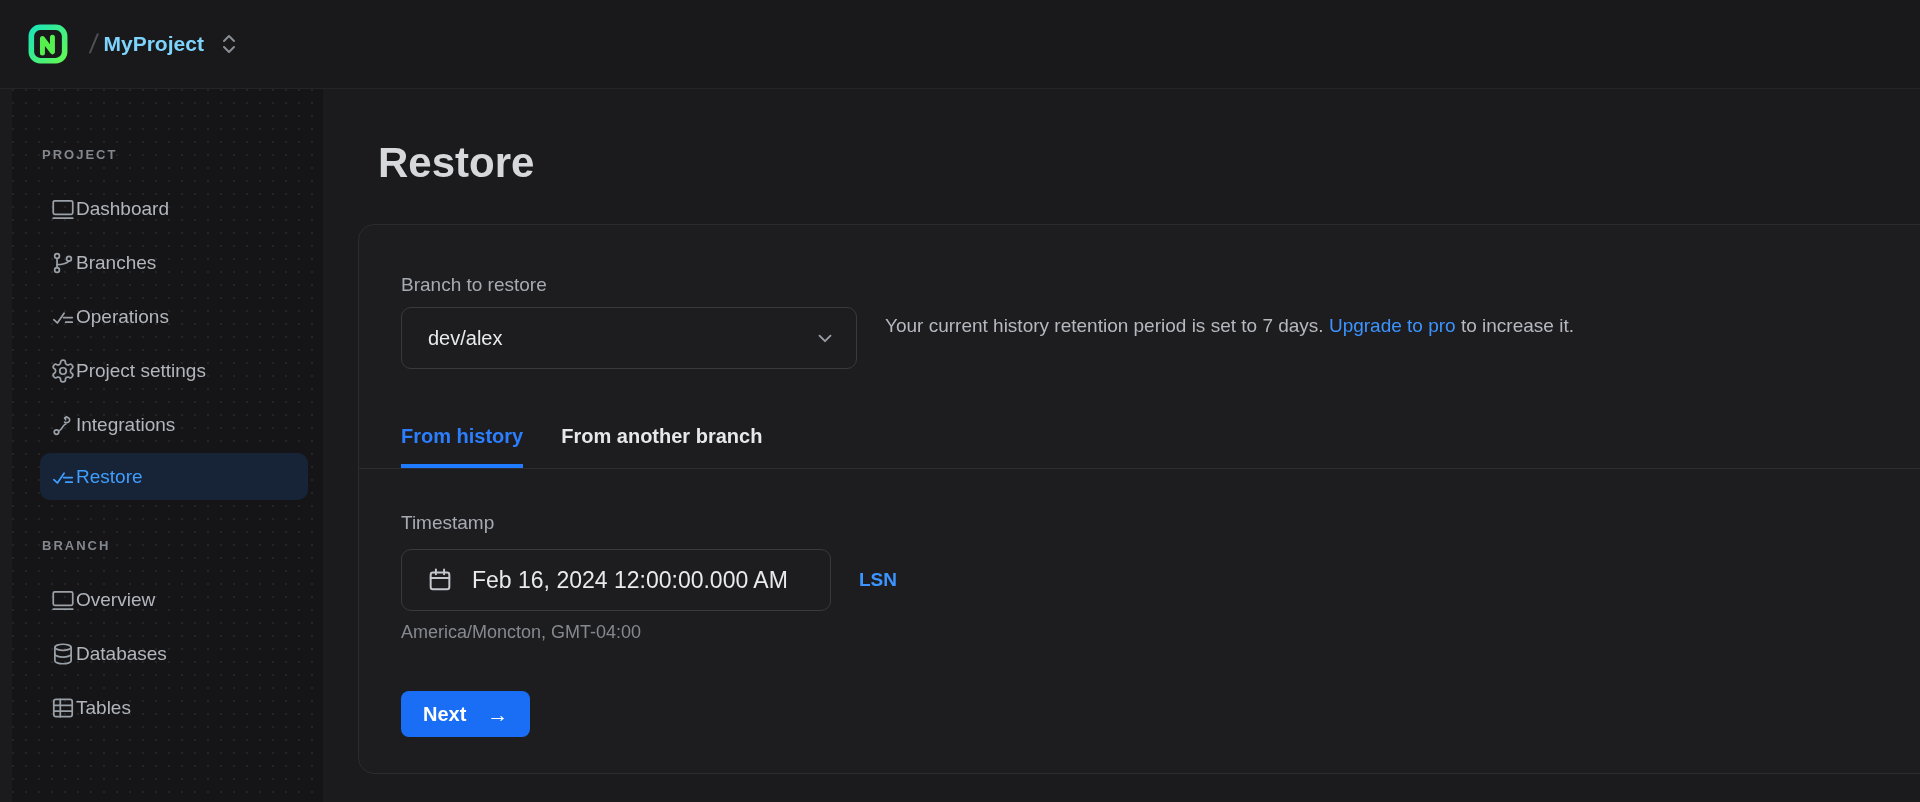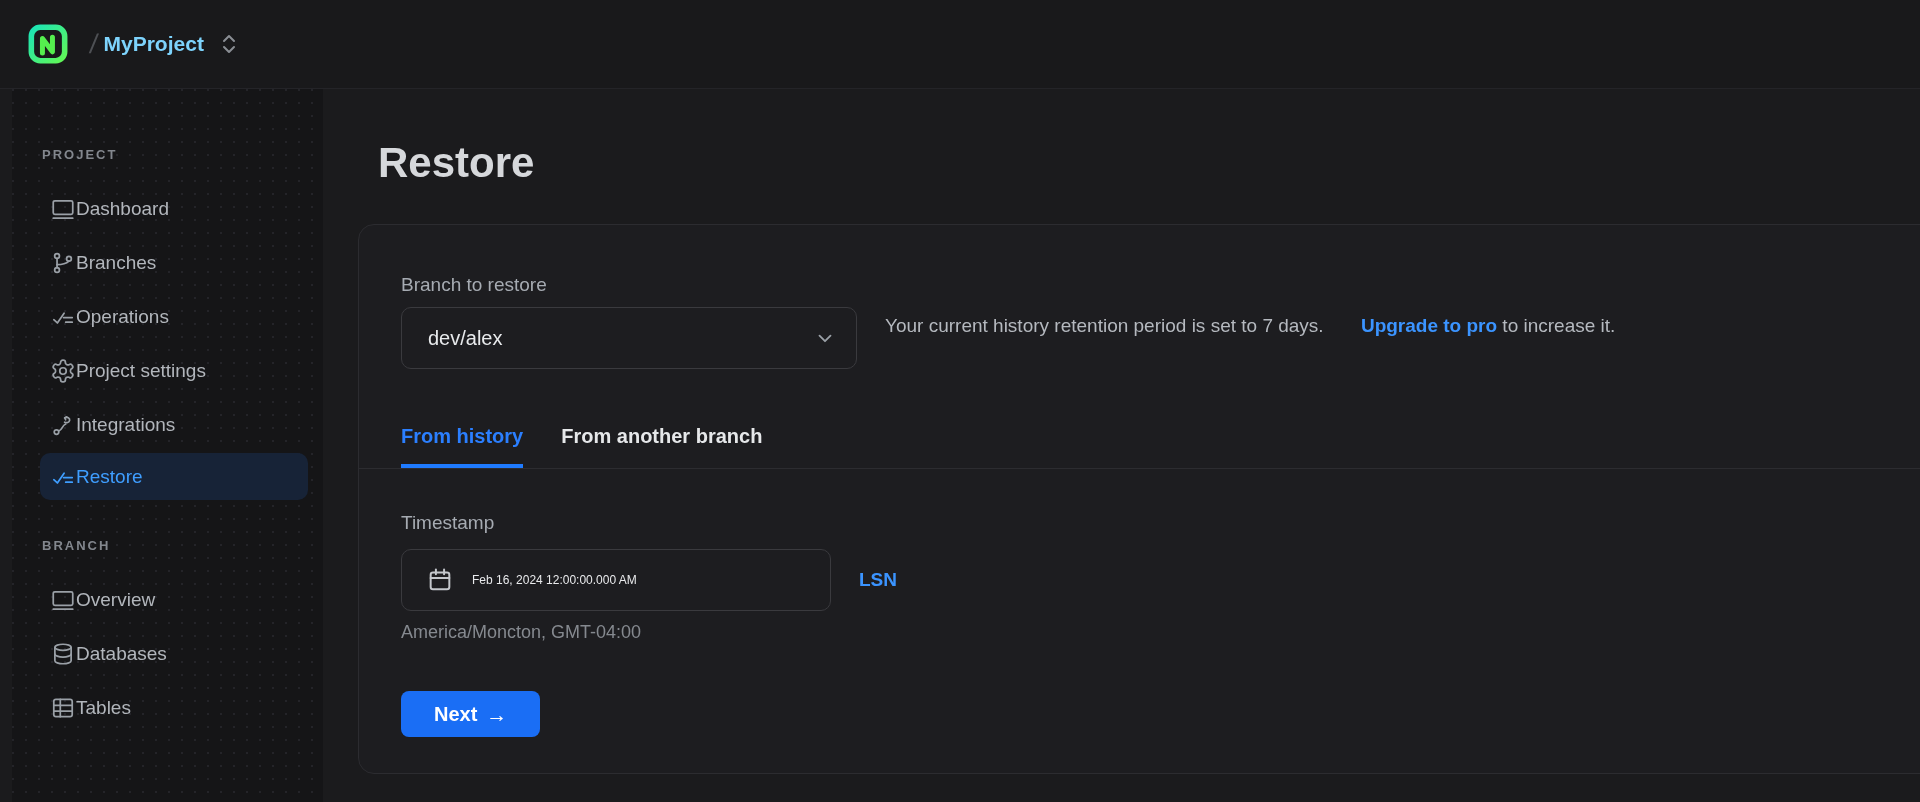--- a/index.html
+++ b/index.html
@@ -46,42 +46,42 @@
 
   .field-label { color:#a6abb2; font-size:19px; line-height:23px; }
   .select-row { display:flex; align-items:flex-start; margin-top:11px; }
   .select { width:456px; height:62px; border:1px solid #3a3a3e; border-radius:10px;
     background:#1d1d20; display:flex; align-items:center; padding:0 20px 0 26px;
     cursor:pointer; }
   .select-value { color:#e8eaec; font-size:20px; font-weight:500; flex:1; }
   .chev-down { width:22px; height:22px; color:#9aa0a7; }
   .helper { margin-left:28px; padding-top:4px; color:#b5b9bf; font-size:19px;
     line-height:29px; }
-  .link { color:#3b94ff; font-weight:700; cursor:pointer; text-decoration:none;margin-left:32px; }
+  .link { color:#3b94ff; font-weight:400; cursor:pointer; text-decoration:none; }
 
   .tabs { display:flex; gap:38px; margin:56px -48px 0 -42px; padding-left:42px;
     border-bottom:1px solid #2c2c30; }
   .tab { font-size:20px; font-weight:700; color:#e6e8ea; padding-bottom:16px;
     border-bottom:4px solid transparent; cursor:pointer; }
   .tab.active { color:#2b7fff; border-bottom-color:#1f7bff; }
 
   .ts-label { margin-top:42px; }
   .input-row { display:flex; align-items:center; margin-top:15px; }
   .dt-input { width:430px; height:62px; border:1px solid #3a3a3e; border-radius:10px;
     background:#1d1d20; display:flex; align-items:center; padding:0 20px 0 24px;
     gap:18px; cursor:text; }
   .cal-icon { width:28px; height:28px; color:#c4c7cc; flex:0 0 28px; }
-  .dt-value { color:#e9eaec; font-size:12px; }
+  .dt-value { color:#e9eaec; font-size:23px; }
   .lsn { margin-left:28px; font-size:19px; font-weight:700; }
   .tz { margin-top:11px; color:#85898f; font-size:18px; }
 
-  .btn-next { margin-top:48px; height:46px; padding:0 33px; border:none;
+  .btn-next { margin-top:48px; height:46px; padding:0 22px; border:none;
     border-radius:8px; background:#1a6ef5; color:#ffffff; font-size:20px;
     font-weight:700; font-family:inherit; display:inline-flex; align-items:center;
-    gap:9px; cursor:pointer; }
+    gap:21px; cursor:pointer; }
   .btn-next .arrow { font-weight:400; font-size:21px; line-height:1; }
 </style>
 </head>
 <body>
 
 <div class="stage">
 
   <div class="topbar">
     <svg class="logo" viewBox="0 0 36 36">
       <defs>

